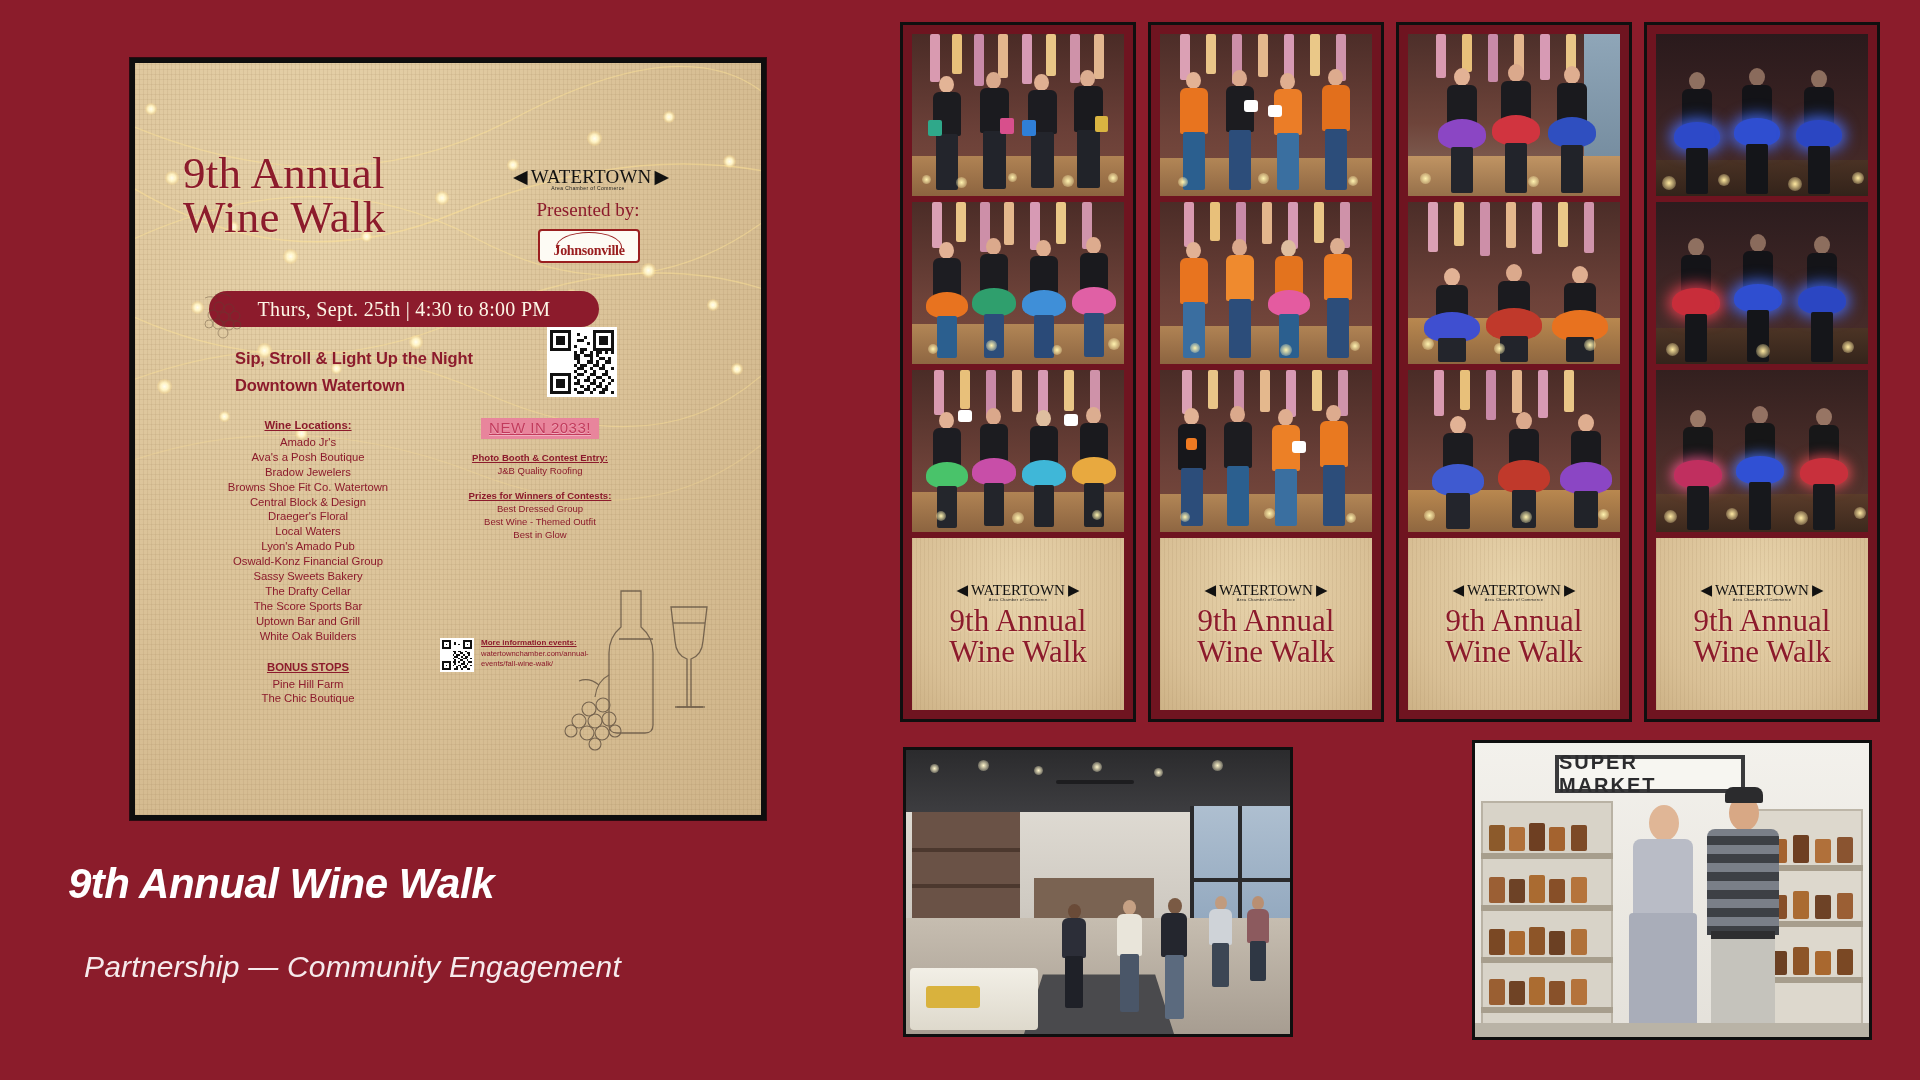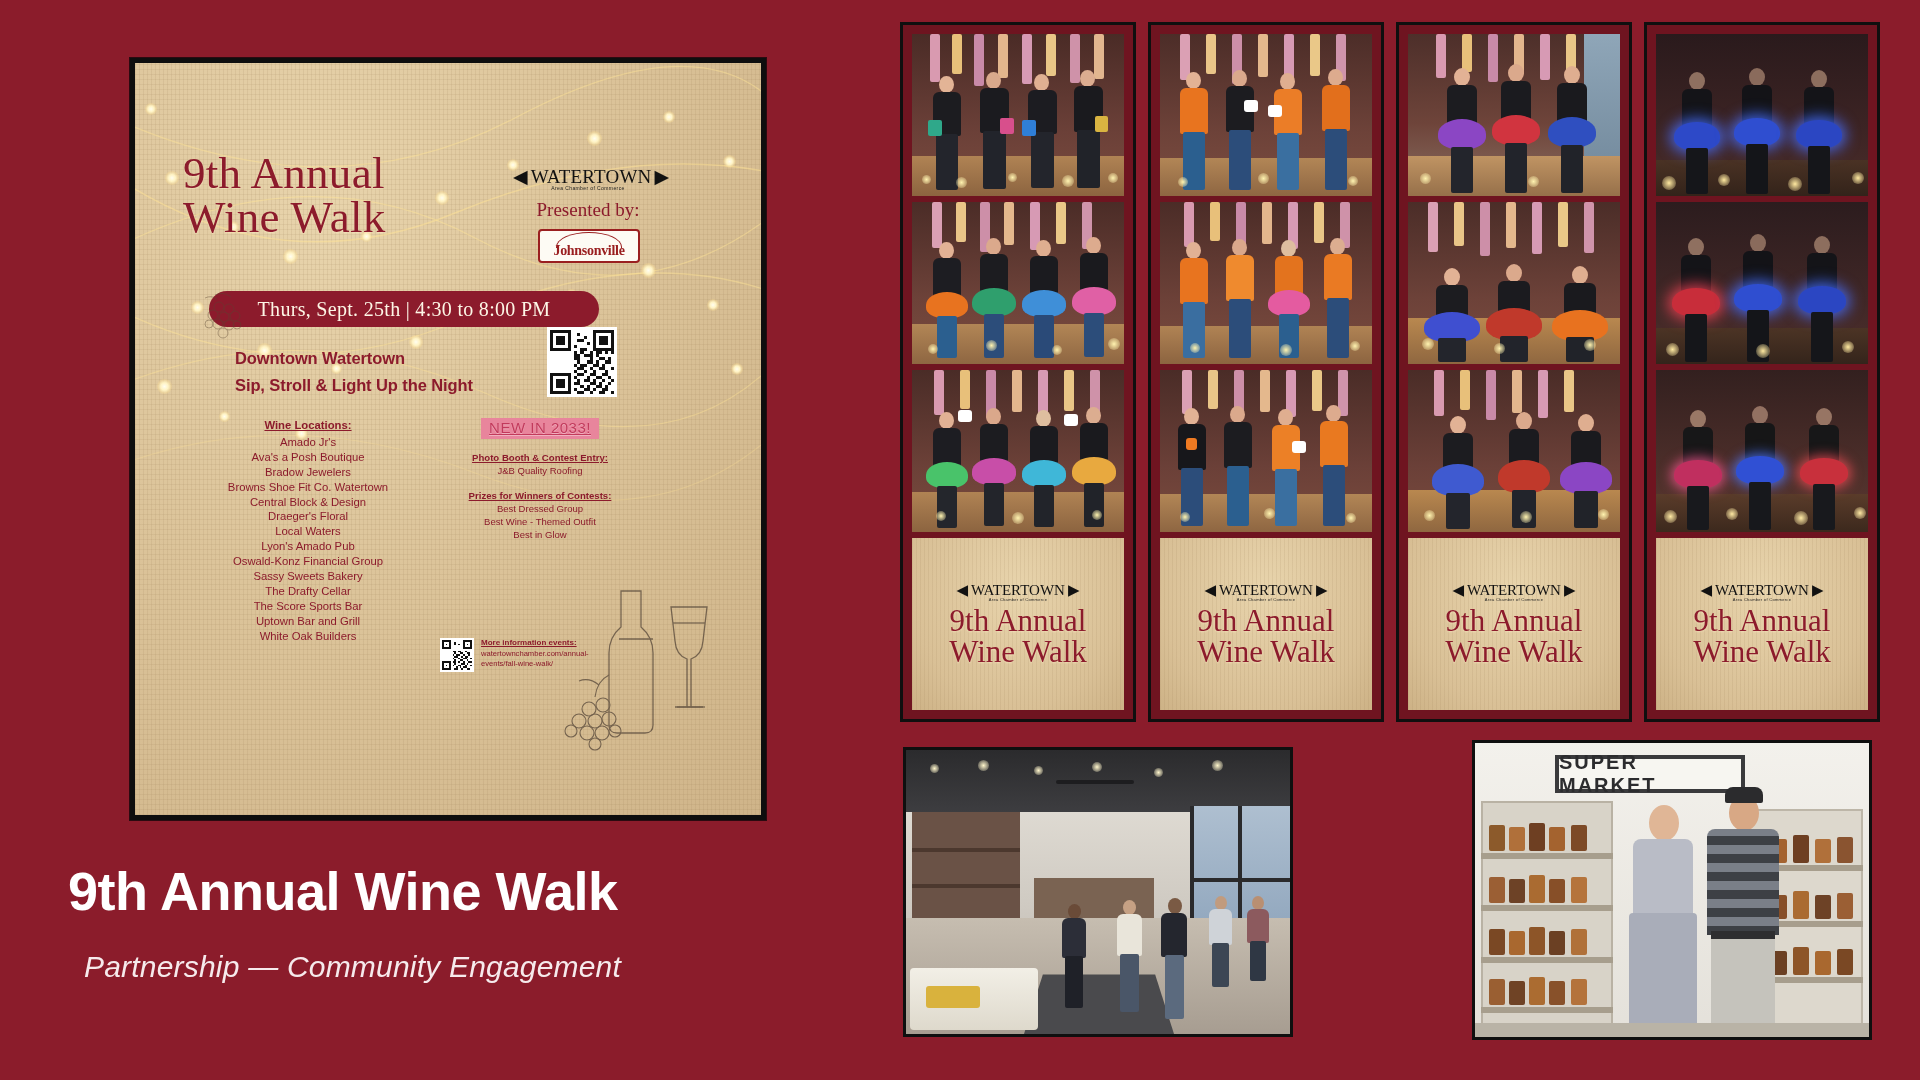--- a/index.html
+++ b/index.html
@@ -213,22 +213,23 @@
     position: absolute;
     right: 26px; bottom: 62px;
     width: 180px; height: 180px;
     opacity: .62;
   }
 
   .big-head {
     position: absolute;
     left: 68px; top: 860px;
     color: #ffffff;
-    font-size: 54px;
+    font-size: 42px;
     font-weight: bold;
+    font-style: italic;
     letter-spacing: -.5px;
   }
   .big-sub {
     position: absolute;
     left: 84px; top: 950px;
     color: #f6eaec;
     font-size: 30px;
     font-style: italic;
     letter-spacing: .2px;
   }
@@ -361,22 +362,22 @@
         <div class="p-presented">Presented by:</div>
 
         <div class="p-sponsor">
           <div class="sponsor-arc"></div>
           <div class="sponsor-name">Johnsonville</div>
         </div>
 
         <div class="p-datebar">Thurs, Sept. 25th | 4:30 to 8:00 PM</div>
 
         <div class="p-taglines">
+          <div>Sip, Stroll &amp; Light Up the Night</div>
           <div>Downtown Watertown</div>
-          <div>Sip, Stroll &amp; Light Up the Night</div>
         </div>
 
         <div class="p-qr-main">
           <svg width="64" height="64" viewBox="0 0 21 21" shape-rendering="crispEdges">
             <rect width="21" height="21" fill="#fff"></rect>
             <g fill="#111">
               <rect x="0" y="0" width="7" height="1"></rect>
                 <rect x="0" y="6" width="7" height="1"></rect>
               <rect x="0" y="0" width="1" height="7"></rect>
                 <rect x="6" y="0" width="1" height="7"></rect>
@@ -486,20 +487,25 @@
           <div>Draeger's Floral</div>
           <div>Local Waters</div>
           <div>Lyon's Amado Pub</div>
           <div>Oswald-Konz Financial Group</div>
           <div>Sassy Sweets Bakery</div>
           <div>The Drafty Cellar</div>
           <div>The Score Sports Bar</div>
           <div>Uptown Bar and Grill</div>
           <div>White Oak Builders</div>
 
+          <div class="bonus-block">
+            <span class="hdr-ul">BONUS STOPS</span>
+            <div>Pine Hill Farm</div>
+            <div>The Chic Boutique</div>
+          </div>
         </div>
 
         <div class="p-col-right">
           <div style="margin-bottom:12px;">
             <span class="new2025">NEW IN 2033!</span>
           </div>
           <span class="sect-hdr">Photo Booth &amp; Contest Entry:</span>
           <div>J&amp;B Quality Roofing</div>
           <div style="height:12px"></div>
           <span class="sect-hdr">Prizes for Winners of Contests:</span>

